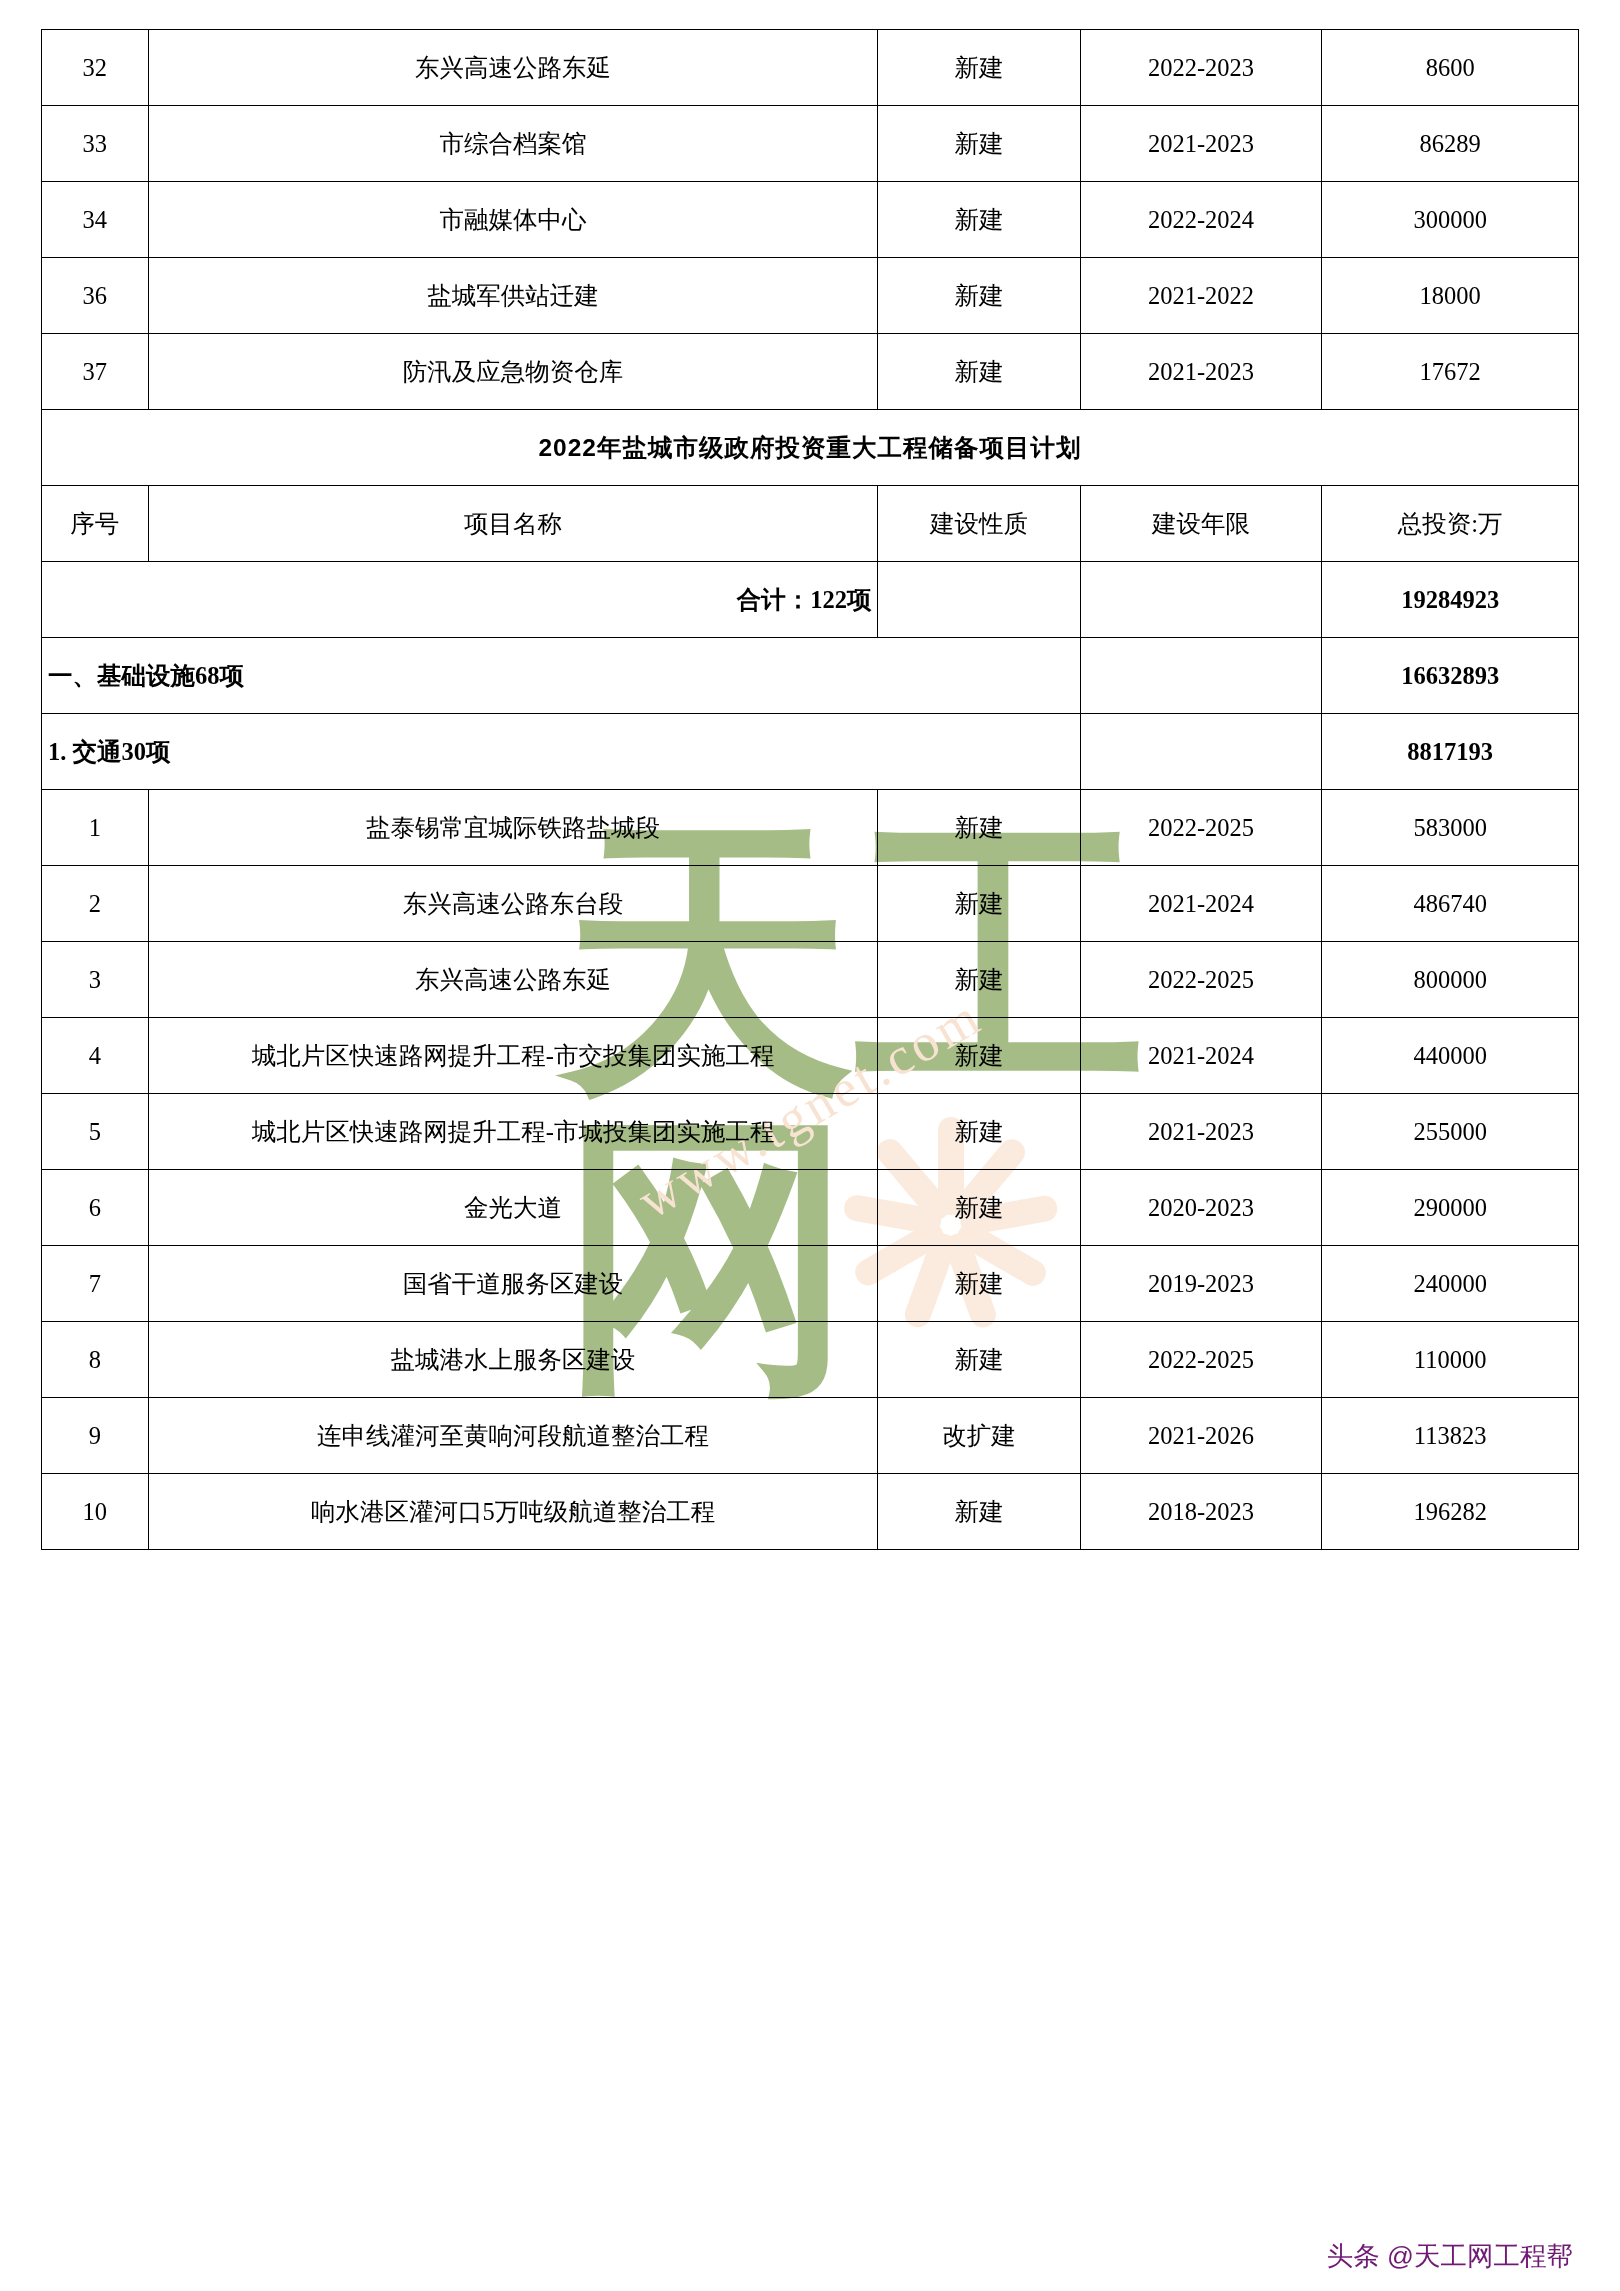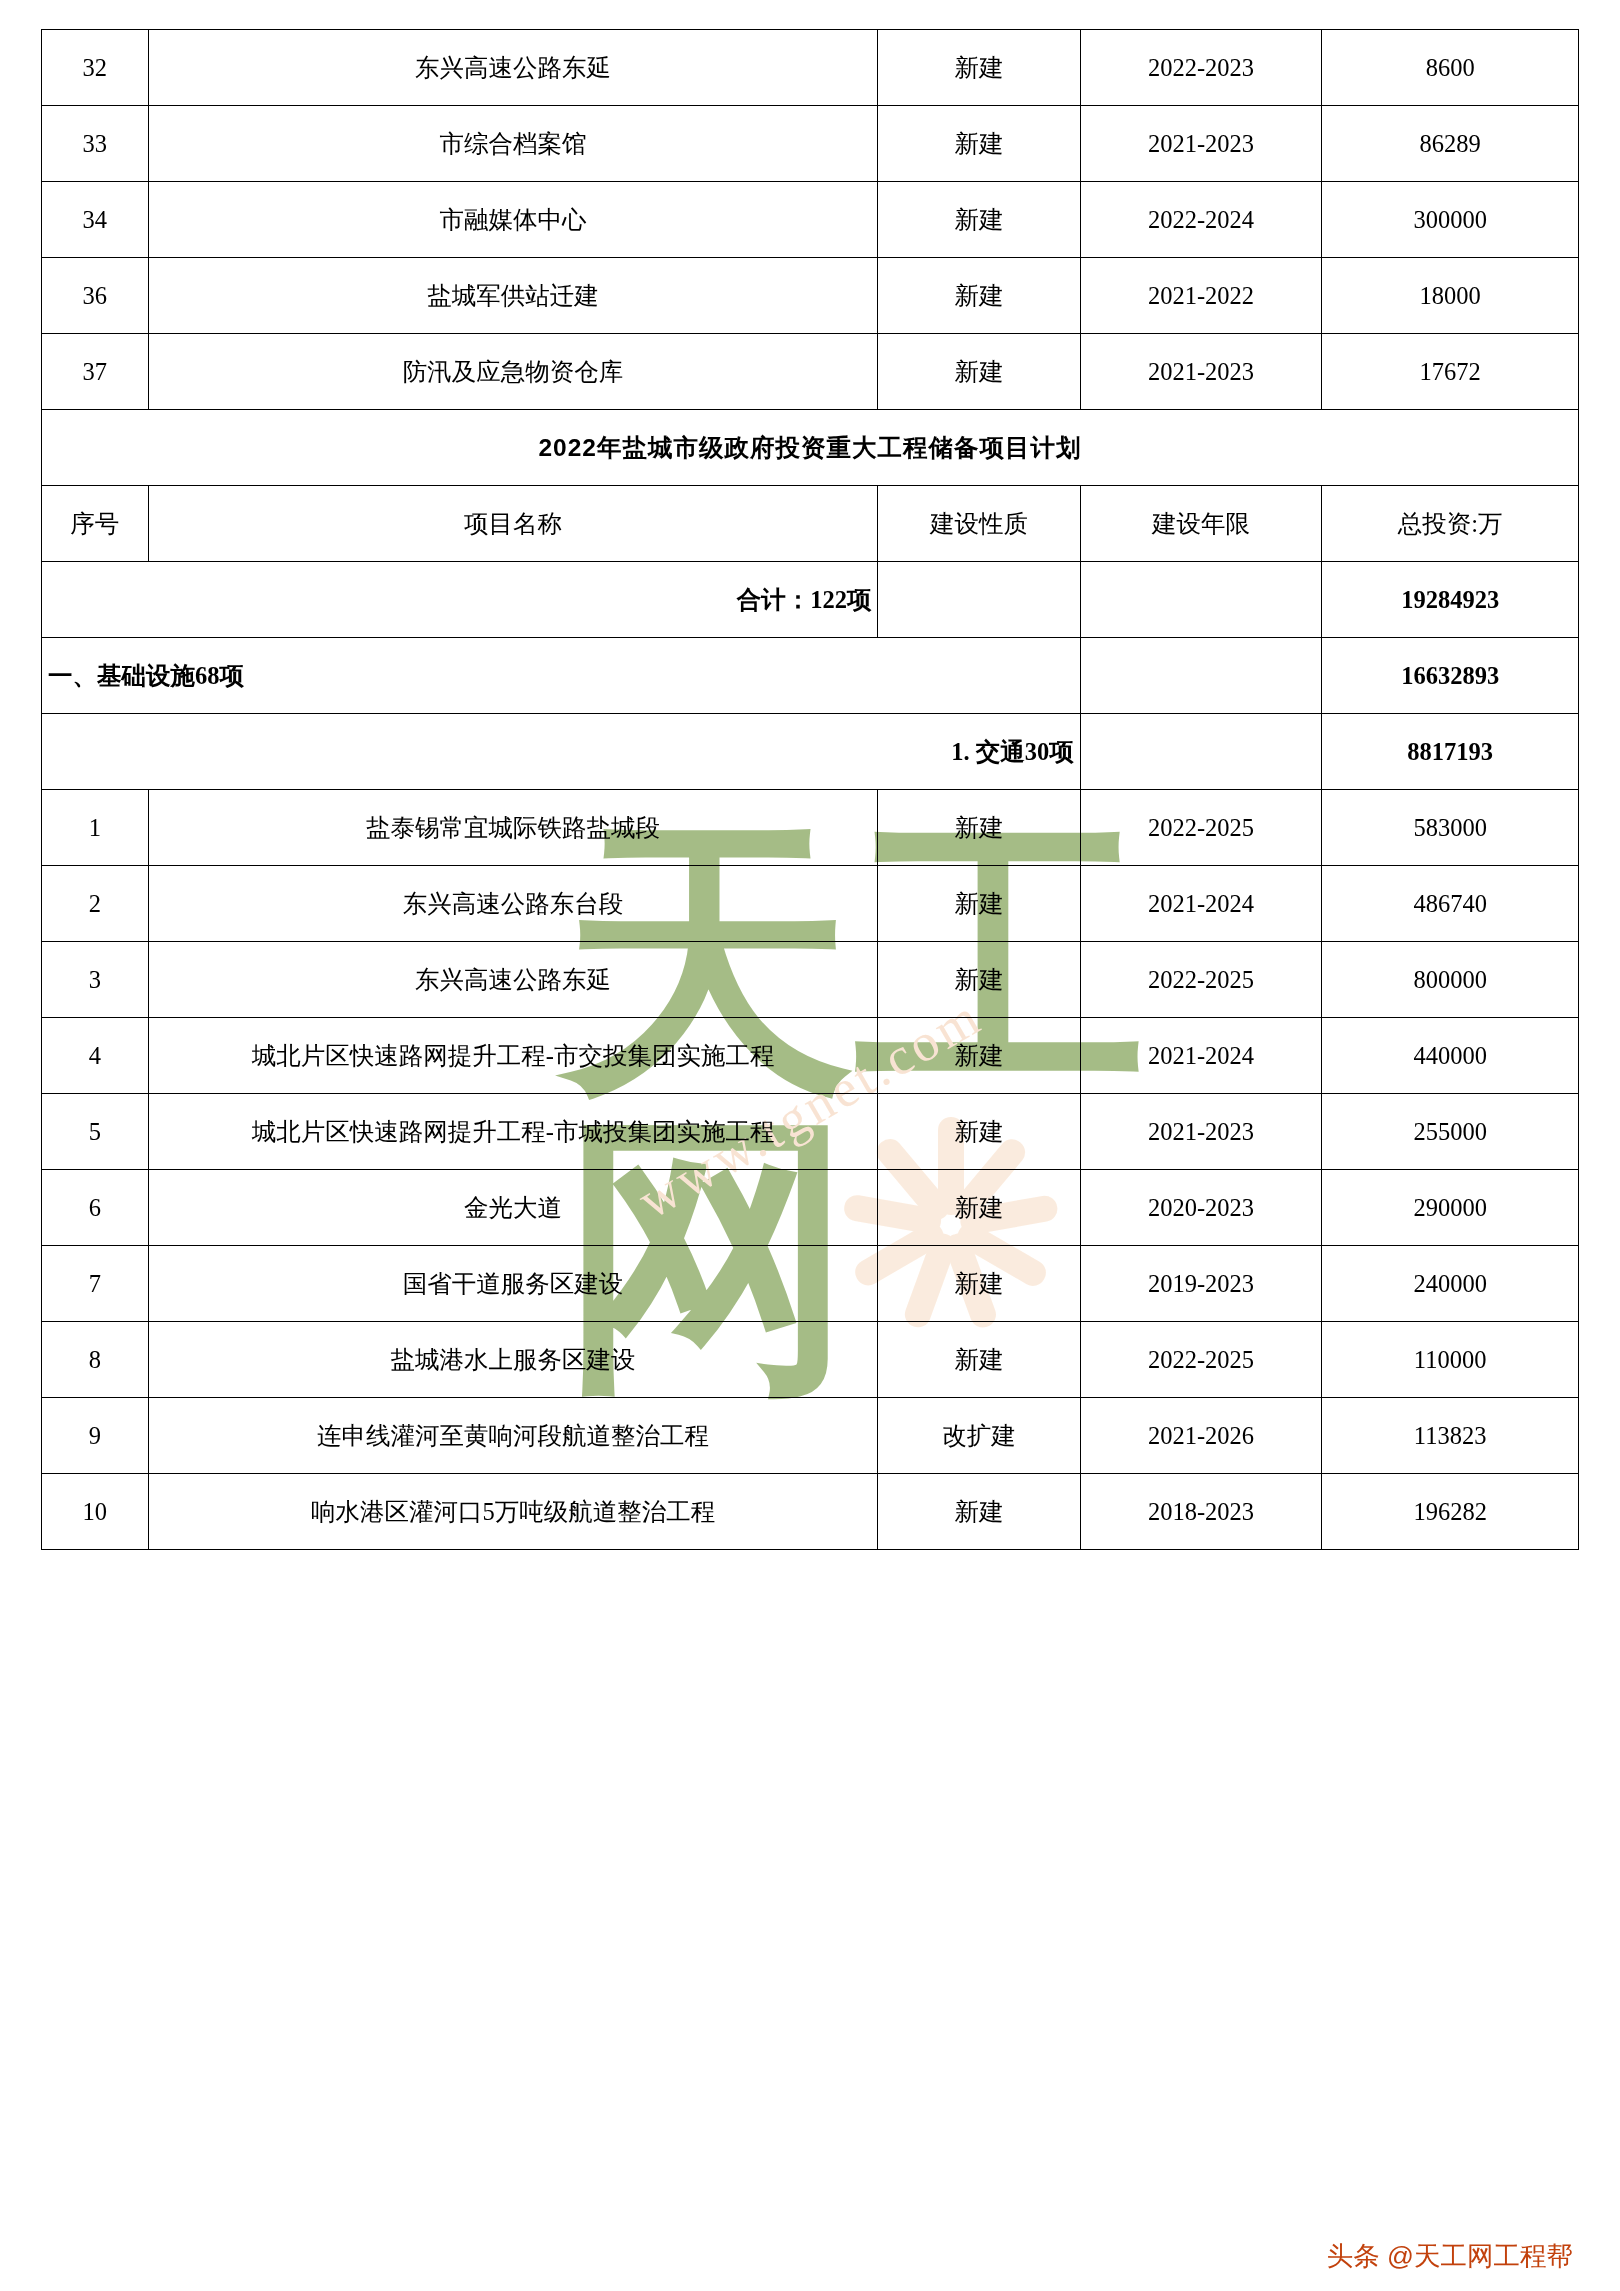--- a/index.html
+++ b/index.html
@@ -120,21 +120,21 @@
   .sub-row td {
     background: #fbd5b5;
     font-weight: bold;
     font-size: 25.5px;
   }
   .footer-credit {
     position: absolute;
     right: 47px;
     bottom: 17.6px;
     font-size: 26.5px;
-    color: #c2410c;
+    color: #701a75;
     font-family: "Liberation Sans", "DejaVu Sans", sans-serif;
     z-index: 20;
   }
 </style>
 </head>
 <body>
 
 <div class="page">
 
   <div class="watermark">
@@ -210,21 +210,21 @@
         <td class="amount">19284923</td>
       </tr>
 
       <tr class="section-row">
         <td colspan="3" style="text-align:left;">一、基础设施68项</td>
         <td class="years"></td>
         <td class="amount">16632893</td>
       </tr>
 
       <tr class="sub-row">
-        <td colspan="3" style="text-align:right;">1. 交通30项</td>
+        <td colspan="3" style="text-align:left;">1. 交通30项</td>
         <td class="years"></td>
         <td class="amount">8817193</td>
       </tr>
 
       <tr>
         <td class="idx">1</td>
         <td class="name">盐泰锡常宜城际铁路盐城段</td>
         <td class="nature">新建</td>
         <td class="years">2022-2025</td>
         <td class="amount">583000</td>

